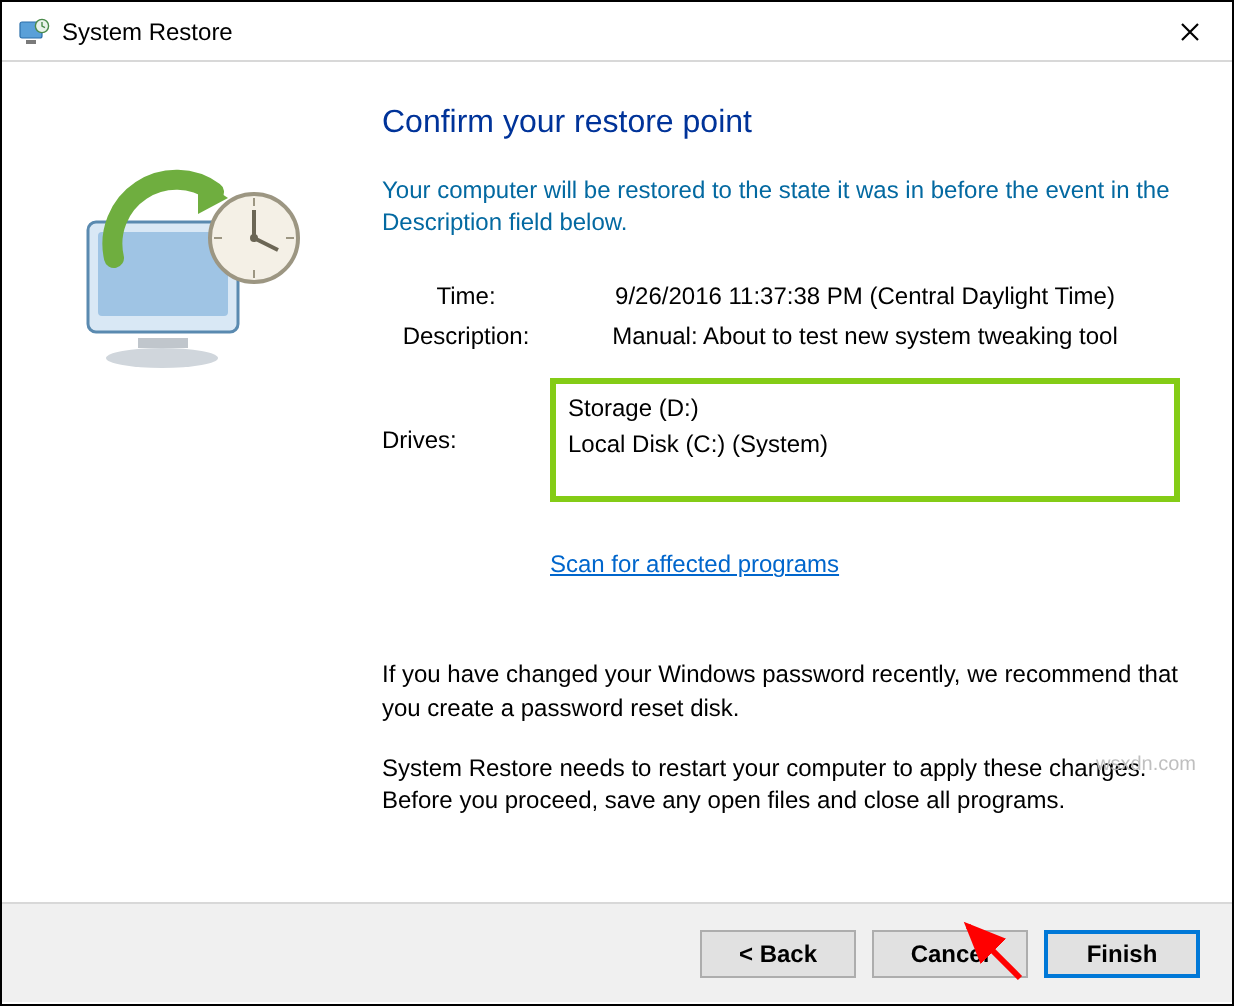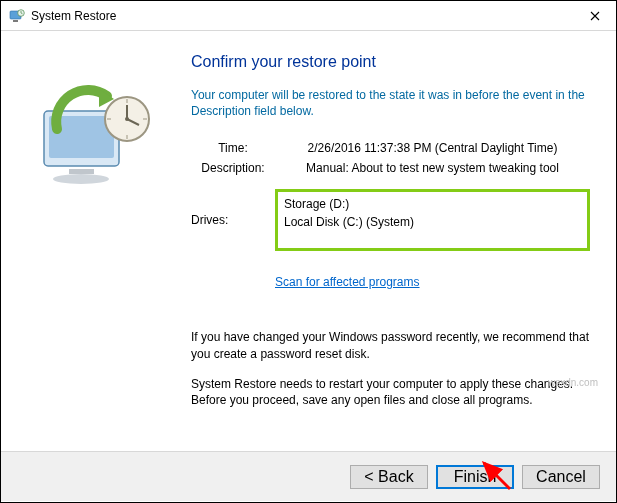--- a/index.html
+++ b/index.html
@@ -110,23 +110,24 @@
       justify-content: flex-end;
       padding-right: 18px;
       gap: 8px;
     }
     .btn {
       min-width: 78px;
       height: 24px;
       background: #e1e1e1;
       border: 1px solid #adadad;
       font-family: inherit;
-      font-size: 16px;
+      font-size: 12px;
       cursor: pointer;
       padding: 0 12px;
+      font-weight: bold;
     }
     .btn.primary { border: 2px solid #0078d7; background: #e1e1e1; height: 24px; }
 
     .arrow-overlay {
       position: absolute;
       left: 475px;
       top: 452px;
       pointer-events: none;
     }
     .watermark {
@@ -185,21 +186,21 @@
         </g>
       </svg>
     </div>
 
     <div class="right-pane">
       <h1 class="heading">Confirm your restore point</h1>
       <p class="intro">Your computer will be restored to the state it was in before the event in the Description field below.</p>
 
       <div class="info-row">
         <div class="info-label">Time:</div>
-        <div class="info-value">2/26/2016 11:37:38 PM (Central Daylight Time)</div>
+        <div class="info-value">9/26/2016 11:37:38 PM (Central Daylight Time)</div>
       </div>
       <div class="info-row">
         <div class="info-label">Description:</div>
         <div class="info-value">Manual: About to test new system tweaking tool</div>
       </div>
 
       <div class="drives-row" style="margin-top:14px">
         <div class="info-label">Drives:</div>
         <div class="drives-box">
           <div>Storage (D:)</div>
@@ -209,22 +210,22 @@
 
       <a class="scan-link">Scan for affected programs</a>
 
       <p class="note">If you have changed your Windows password recently, we recommend that you create a password reset disk.</p>
       <p class="note2">System Restore needs to restart your computer to apply these changes. Before you proceed, save any open files and close all programs.</p>
     </div>
   </div>
 
   <div class="button-bar">
     <button class="btn">&lt; Back</button>
+    <button class="btn">Cancel</button>
     <button class="btn primary">Finish</button>
-    <button class="btn">Cancel</button>
   </div>
 
   <svg class="arrow-overlay" width="40" height="40">
     <defs>
       <marker id="ah" markerWidth="8" markerHeight="8" refX="6" refY="3" orient="auto">
         <path d="M0,0 L7,3 L0,6 Z" fill="#ff0000"></path>
       </marker>
     </defs>
     <line x1="34" y1="36" x2="8" y2="10" stroke="#ff0000" stroke-width="3" marker-end="url(#ah)"></line>
   </svg>

